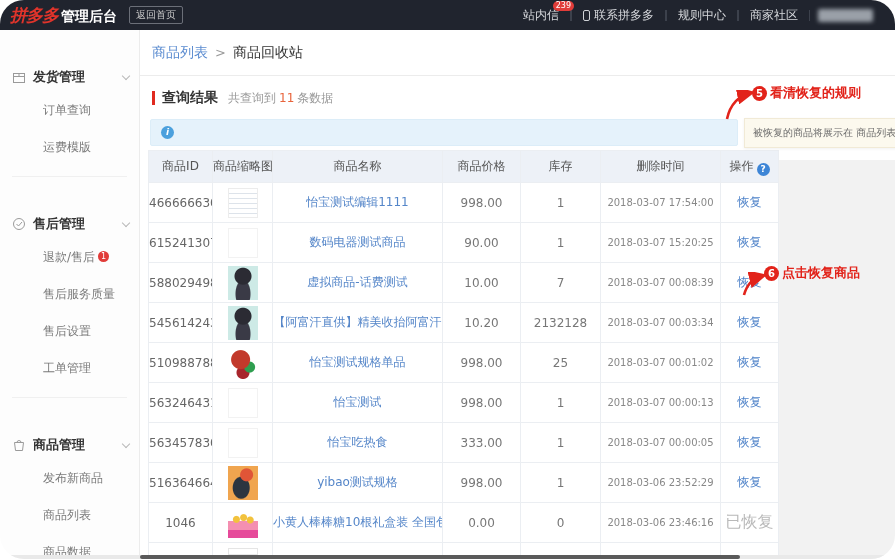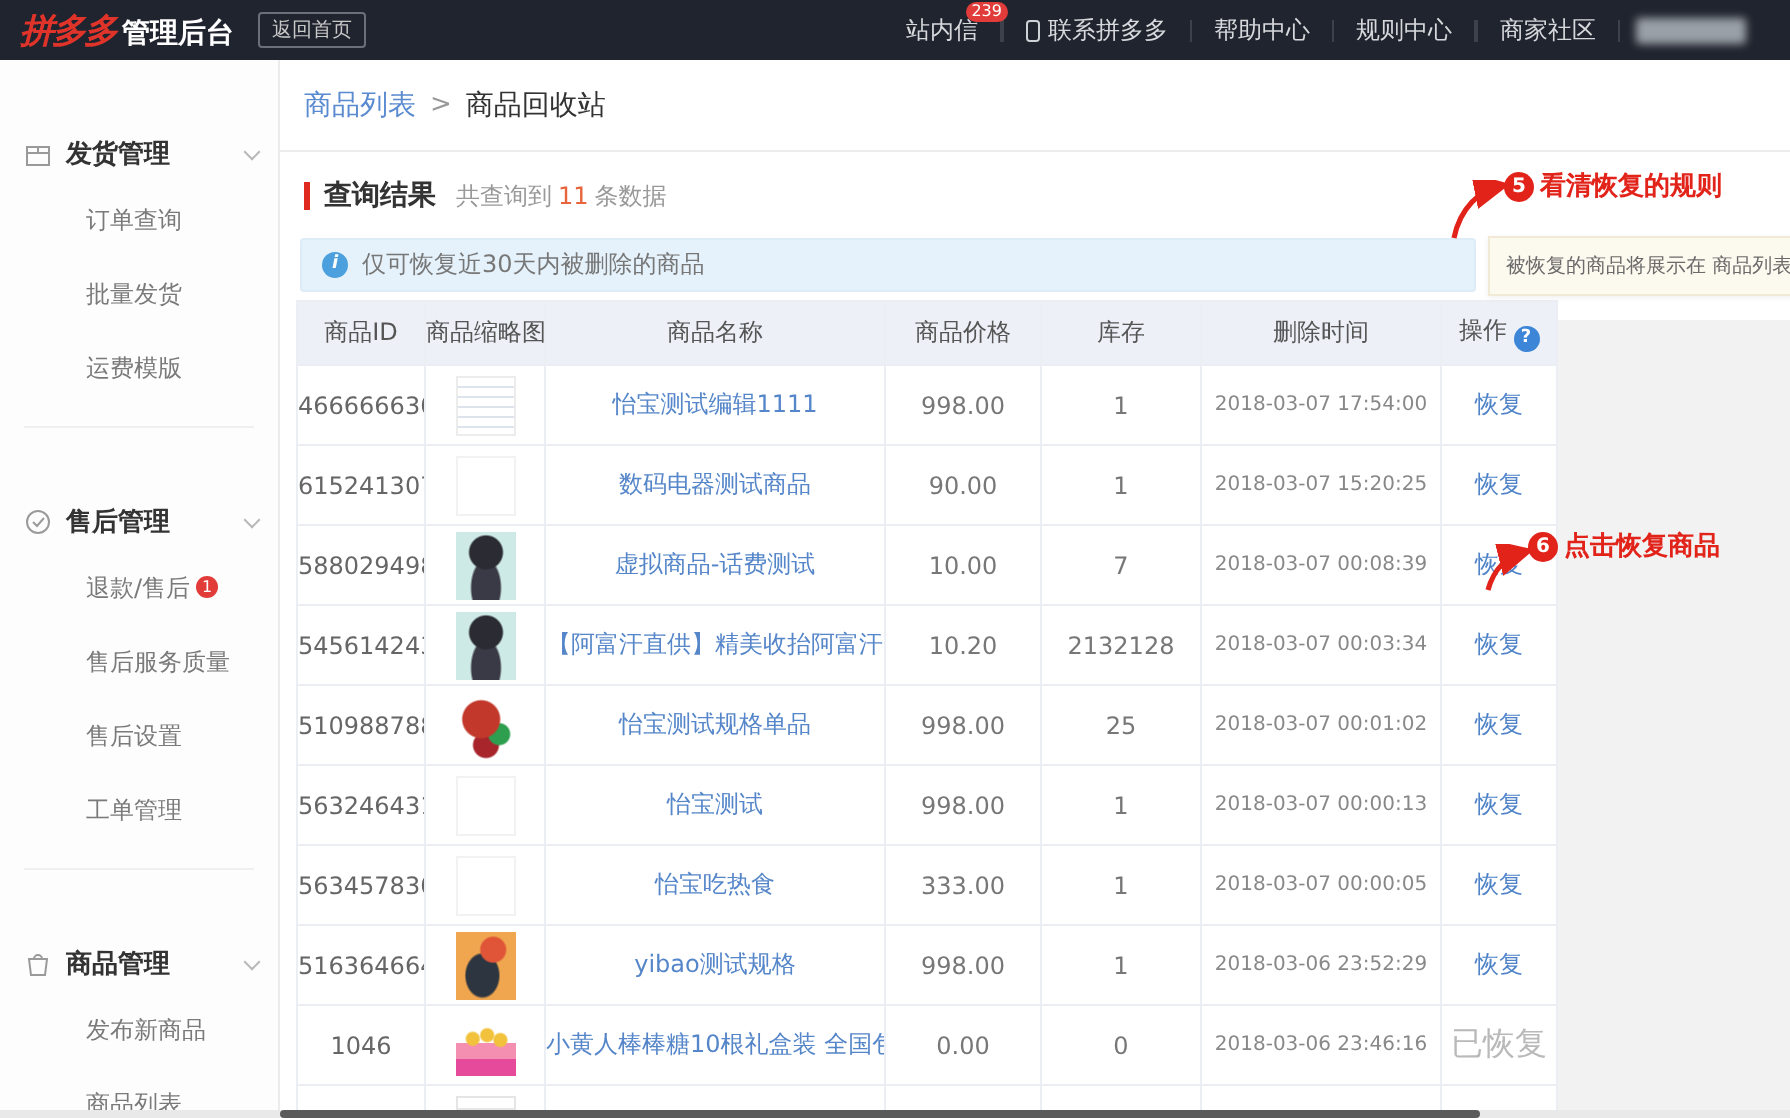--- a/index.html
+++ b/index.html
@@ -1,18 +1,18 @@
 <!DOCTYPE html>
 <html><head>
 <meta charset="utf-8">
 <style>
   * { margin:0; padding:0; box-sizing:border-box; }
   html,body { width:895px; height:559px; overflow:hidden; }
   body { font-family:"DejaVu Sans","Liberation Sans",sans-serif; background:#fff; position:relative; }
-  .screen { position:absolute; inset:0; width:895px; height:559px; overflow:hidden; background:#fff; }
+  .screen { position:absolute; inset:0; width:895px; height:559px; overflow:hidden; background:#fff;border-radius:24px; }
 
   
   .topbar { position:absolute; left:0; top:0; width:895px; height:30px; background:#20242e; display:flex; align-items:center; z-index:30; }
   .logo { display:flex; align-items:baseline; margin-left:10px; white-space:nowrap; }
   .logo-brand { color:#e0342b; font-weight:bold; font-style:italic; font-size:17px; letter-spacing:-1px; }
   .logo-suffix { color:#fff; font-size:14px; font-weight:bold; margin-left:3px; }
   .home-btn { margin-left:12px; font-size:10px; color:#c8c8c8; border:1px solid #6b6f78; border-radius:2px; padding:1px 6px; cursor:pointer; white-space:nowrap; }
   .topnav { margin-left:auto; display:flex; align-items:center; height:30px; }
   .nav-item { position:relative; display:flex; align-items:center; color:#d6d8dc; font-size:12px; padding:0 11px; height:30px; cursor:pointer; white-space:nowrap; }
   .nav-sep { width:1px; height:11px; background:#3c414c; }
@@ -113,23 +113,20 @@
         <span>站内信</span>
         <span class="nav-badge">239</span>
       </span>
       <span class="nav-sep"></span>
       <span class="nav-sep"></span>
       <span class="nav-item">
         <span class="phone-icon"></span>
         <span>联系拼多多</span>
       </span>
       <span class="nav-sep"></span>
-      <span class="nav-item">
-        <span>帮助中心</span>
-      </span>
       <span class="nav-sep"></span>
       <span class="nav-item">
         <span>规则中心</span>
       </span>
       <span class="nav-sep"></span>
       <span class="nav-sep"></span>
       <span class="nav-item">
         <span>商家社区</span>
       </span>
       <span class="nav-sep"></span>
@@ -142,21 +139,20 @@
       <div class="side-title">
         <svg class="sicon" viewBox="0 0 14 14">
             <rect x="1.5" y="3.5" width="11" height="9" fill="none" stroke="#9a9a9a"></rect>
             <path d="M1.5 6.5h11M7 3.5v3" stroke="#9a9a9a" fill="none"></path>
           </svg>
         <span>发货管理</span>
         <span class="chev"></span>
       </div>
       <div>
           <div class="side-item"><span>订单查询</span></div>
-          <div class="side-item"><span>批量发货</span></div>
           <div class="side-item"><span>运费模版</span></div>
         </div>
       <div class="side-div"></div>
     </div>
     <div class="side-section">
       <div class="side-title">
         <svg class="sicon" viewBox="0 0 14 14">
             <circle cx="7" cy="7" r="5.5" fill="none" stroke="#9a9a9a"></circle>
             <path d="M4.5 7l2 2 3.5-4" fill="none" stroke="#9a9a9a"></path>
           </svg>
@@ -201,21 +197,20 @@
     <div class="results-line">
       <span class="results-bar"></span>
       <span class="results-title">查询结果</span>
       <span class="results-meta">
         <span>共查询到</span><span class="results-count">11</span><span>条数据</span>
       </span>
     </div>
 
     <div class="alert">
       <span class="info-icon">i</span>
-      <span class="alert-text">仅可恢复近30天内被删除的商品</span>
     </div>
 
     <div class="grey-right"></div>
 
     <div class="tablewrap">
       <table>
         <colgroup>
           <col style="width:64px">
             <col style="width:60px">
             <col style="width:170px">

